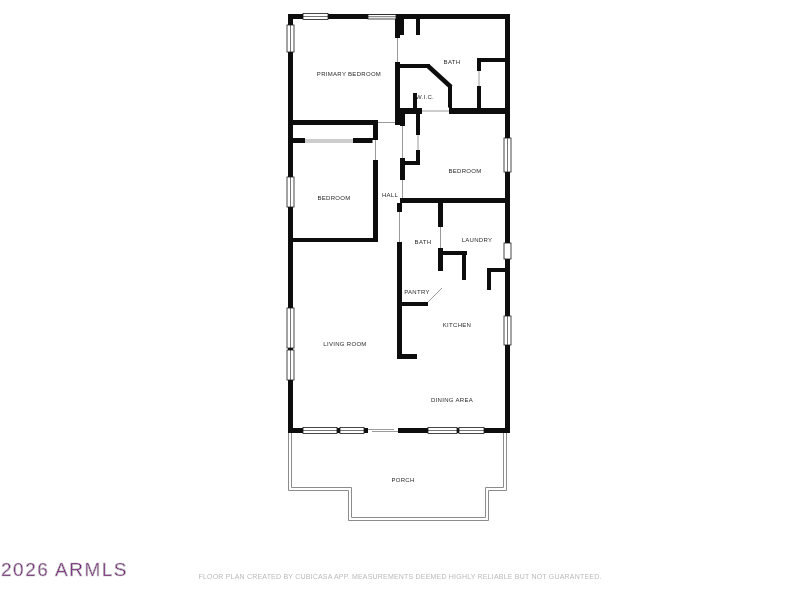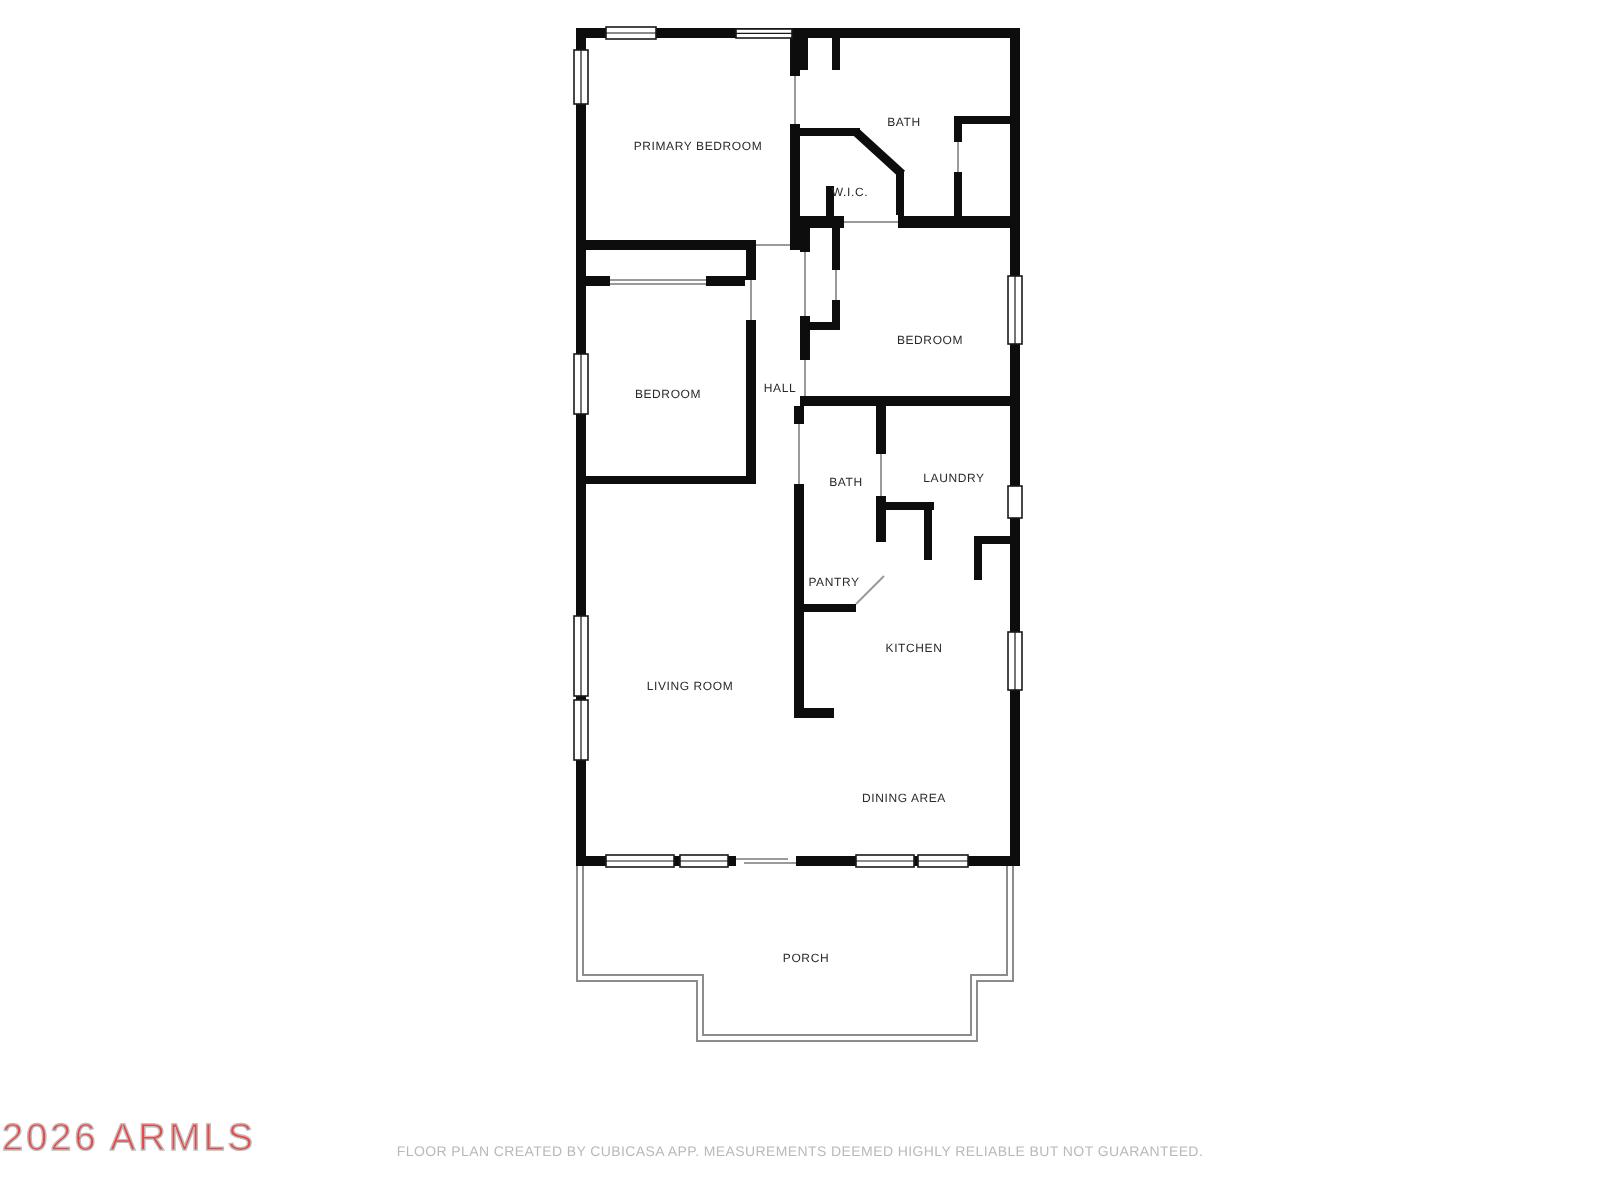--- a/index.html
+++ b/index.html
@@ -13,21 +13,21 @@
     letter-spacing:.3px;
     color:#2a2a2a;
     white-space:nowrap;
     font-family:"Liberation Sans",sans-serif;
   }
   .watermark{
     position:absolute;
     left:1px;top:559px;
     font-size:19px;
     letter-spacing:1.5px;
-    color:#ef4444;
+    color:#701a75;
     -webkit-text-stroke:0.7px #bdbdbd;
     font-family:"Liberation Sans",sans-serif;
     white-space:nowrap;
   }
   .disclaimer{
     position:absolute;
     left:50%;top:573px;
     transform:translateX(-50%);
     font-size:7px;
     letter-spacing:.2px;

